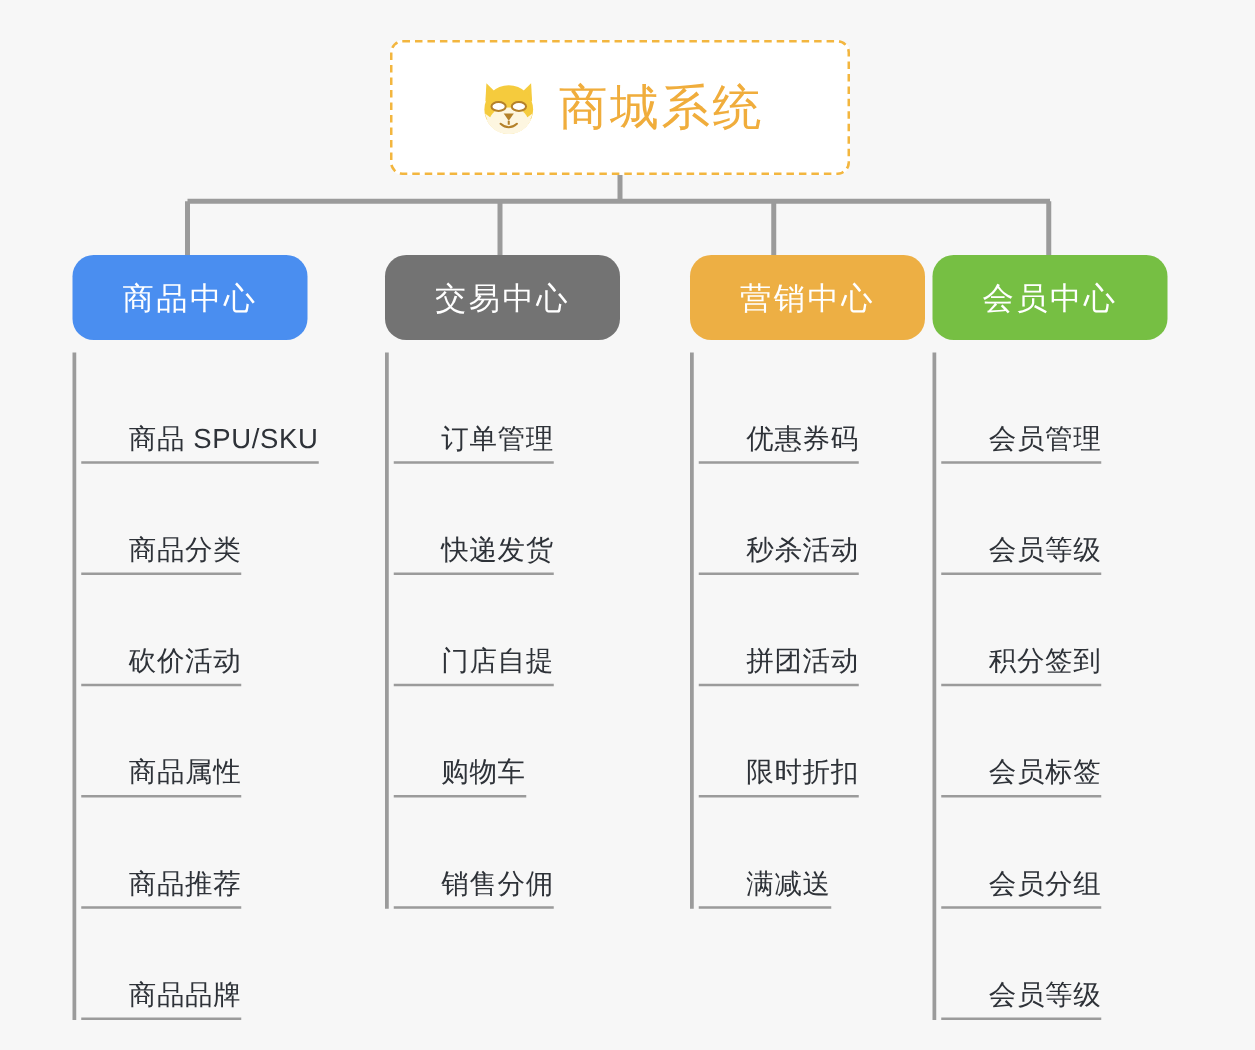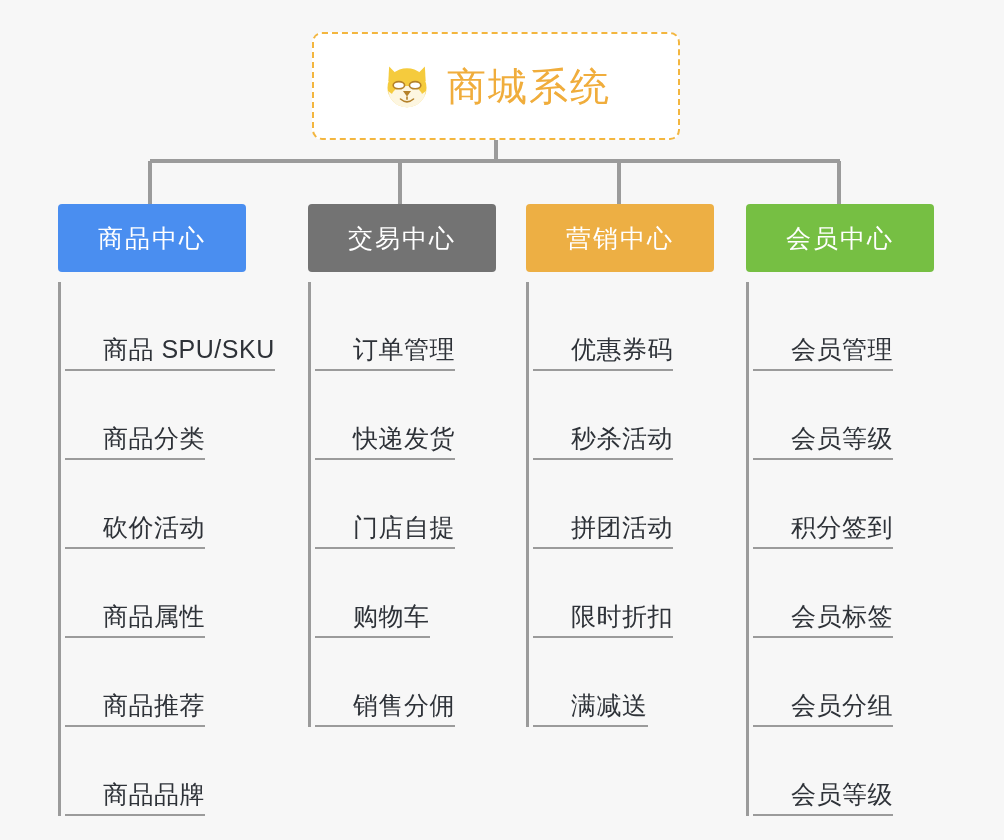--- a/index.html
+++ b/index.html
@@ -69,26 +69,26 @@
     width: 1004px;
     height: 636px;
   }
   .branch {
     position: absolute;
     top: 0;
     width: 188px;
   }
   .branch-0 { left: 58px; }
   .branch-1 { left: 308px; }
-  .branch-2 { left: 526px; }
+  .branch-2 { left: 552px; }
   .branch-3 { left: 746px; }
 
   .branch-header {
     height: 68px;
-    border-radius: 4px;
+    border-radius: 17px;
     display: flex;
     align-items: center;
     justify-content: center;
     color: #ffffff;
     font-size: 25px;
     letter-spacing: 2px;
     box-sizing: border-box;
   }
 
   .branch-body {
@@ -100,21 +100,21 @@
 
   .leaf {
     height: 89px;
     position: relative;
     display: flex;
     align-items: flex-end;
     padding-left: 40px;
     box-sizing: border-box;
   }
   .leaf-label {
-    font-size: 25px;
+    font-size: 22px;
     color: #2e3238;
     line-height: 1.1;
     padding-bottom: 6px;
     border-bottom: 2px solid #9b9b9b;
     white-space: nowrap;
     display: inline-block;
     margin-left: -38px;
     padding-left: 38px;
     letter-spacing: 0.5px;
   }

